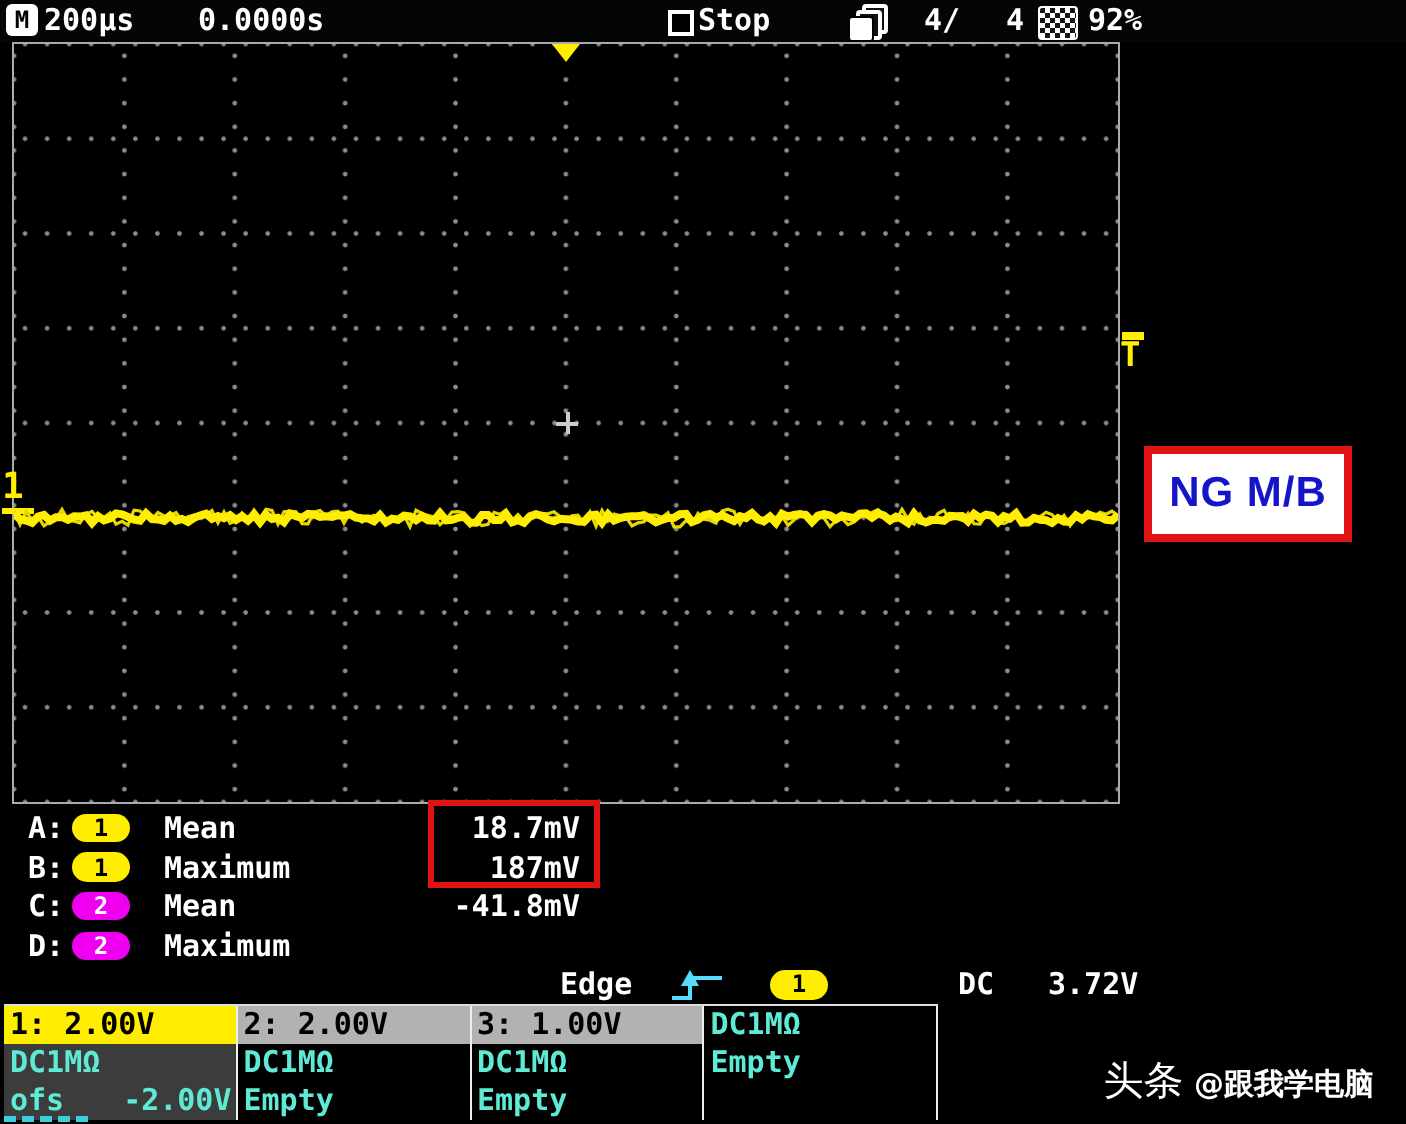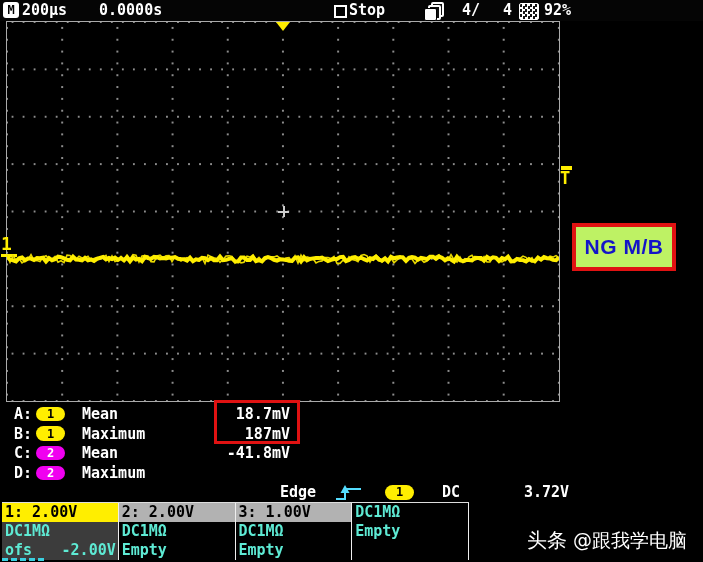--- a/index.html
+++ b/index.html
@@ -37,21 +37,21 @@
   #ch1-marker{position:absolute;left:-6px;top:213px;color:#ffee00;font-size:18px;font-weight:bold;line-height:18px;}
   #ch1-marker-bar{position:absolute;left:-6px;top:232px;width:16px;height:3px;background:#ffee00;}
   #trace-svg{position:absolute;left:0;top:0;width:552px;height:379px;}
 
   
   #trig-level{left:560px;top:166px;width:20px;height:30px;color:#ffee00;}
   #trig-level .bar{position:absolute;left:1px;top:0;width:11px;height:3.5px;background:#ffee00;}
   #trig-level .t{position:absolute;left:0px;top:3px;font-size:17px;font-weight:bold;line-height:18px;}
 
   
-  #ng-box{left:572px;top:223px;width:96px;height:40px;background:#bef264;border:4px solid #e01212;
+  #ng-box{left:572px;top:223px;width:96px;height:40px;background:#ffffff;border:4px solid #e01212;
           display:flex;align-items:center;justify-content:center;}
   #ng-box span{color:#1414c8;font-family:"Liberation Sans","DejaVu Sans",sans-serif;
           font-weight:bold;font-size:21px;letter-spacing:0.5px;}
 
   
   #measurements{left:14px;top:404px;width:276px;font-size:15px;font-weight:bold;}
   .meas-row{display:flex;align-items:center;height:19.7px;white-space:pre;}
   .meas-label{width:22px;}
   .pill{width:29px;height:14.5px;border-radius:8px;display:flex;align-items:center;justify-content:center;
         font-size:12px;font-weight:bold;margin-right:17px;}
@@ -76,21 +76,21 @@
   .ch-col.active .ch-body{background:#3c3c3c;}
   .ch-line1{height:19px;line-height:19px;}
   .ch-line2{height:19px;line-height:19px;display:flex;justify-content:space-between;padding-right:2px;white-space:pre;}
 
   #bottom-ticks{left:2px;top:558px;height:3px;display:flex;gap:3px;}
   #bottom-ticks i{display:block;width:6px;height:3px;background:#3ad0e0;}
 
   
   #watermark{right:16px;top:527px;color:#fff;font-family:"DejaVu Sans","Liberation Sans",sans-serif;white-space:pre;}
   #watermark .brand{font-size:20px;font-weight:normal;}
-  #watermark .handle{font-size:19px;font-weight:400;}
+  #watermark .handle{font-size:15px;font-weight:700;}
 </style>
 </head>
 <body>
 
 <div id="screen">
 
   <div id="topbar" class="abs">
     <div id="m-icon">M</div>
     <span class="txt" style="left:22px">200µs</span>
     <span class="txt" style="left:99px">0.0000s</span>
@@ -154,21 +154,21 @@
   </div>
   <div id="meas-redbox" class="abs"></div>
 
   <div id="trigger-row" class="abs">
     <span class="txt" style="left:280px">Edge</span>
     <svg id="edge-icon" width="30" height="16">
       <path d="M2,14 H11 V4 H27" fill="none" stroke="#55ddff" stroke-width="2"></path>
       <polygon points="11,0 6.5,8 15.5,8" fill="#55ddff"></polygon>
     </svg>
     <span id="trig-src-pill" class="pill ch1" style="margin-right:0">1</span>
-    <span class="txt" style="left:442px">DC</span>
+    <span class="txt" style="left:479px">DC</span>
     <span class="txt" style="left:524px">3.72V</span>
   </div>
 
   <div id="channel-bar" class="abs">
     <div class="ch-col active">
       <div class="ch-head">1: 2.00V</div>
       <div class="ch-body">
         <div class="ch-line1">DC1MΩ</div>
         <div class="ch-line2">
           <span>ofs</span>

